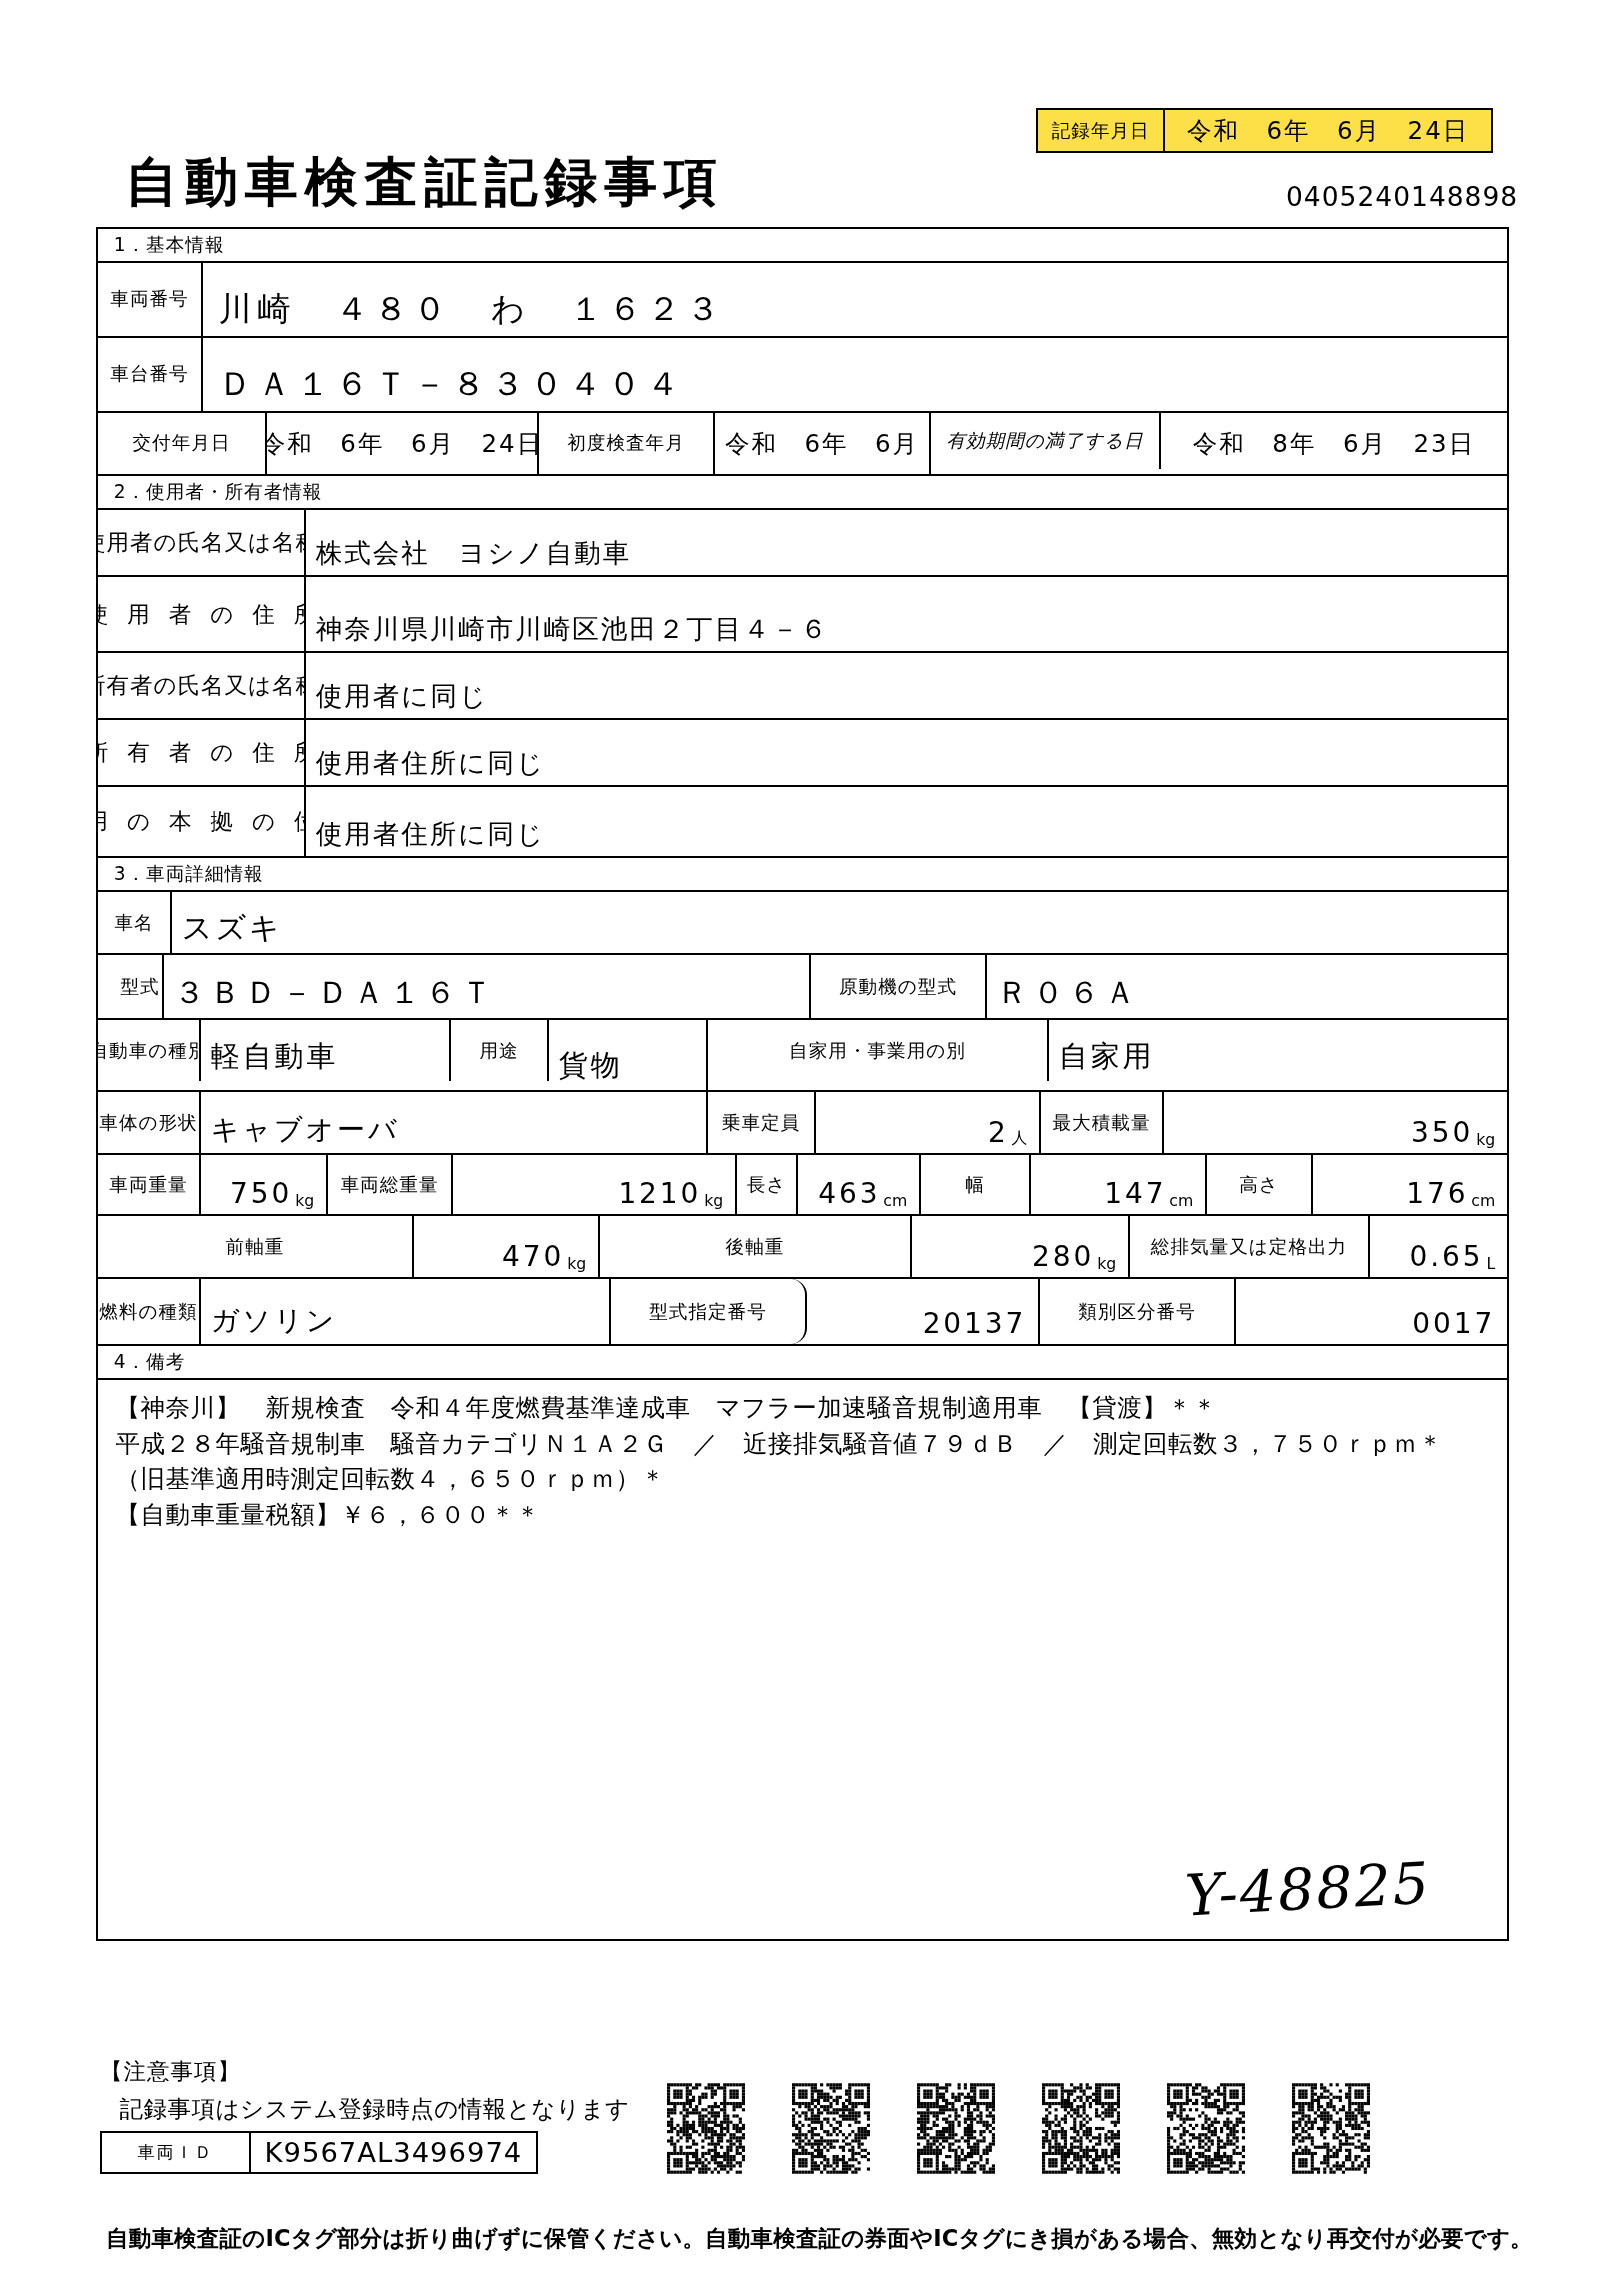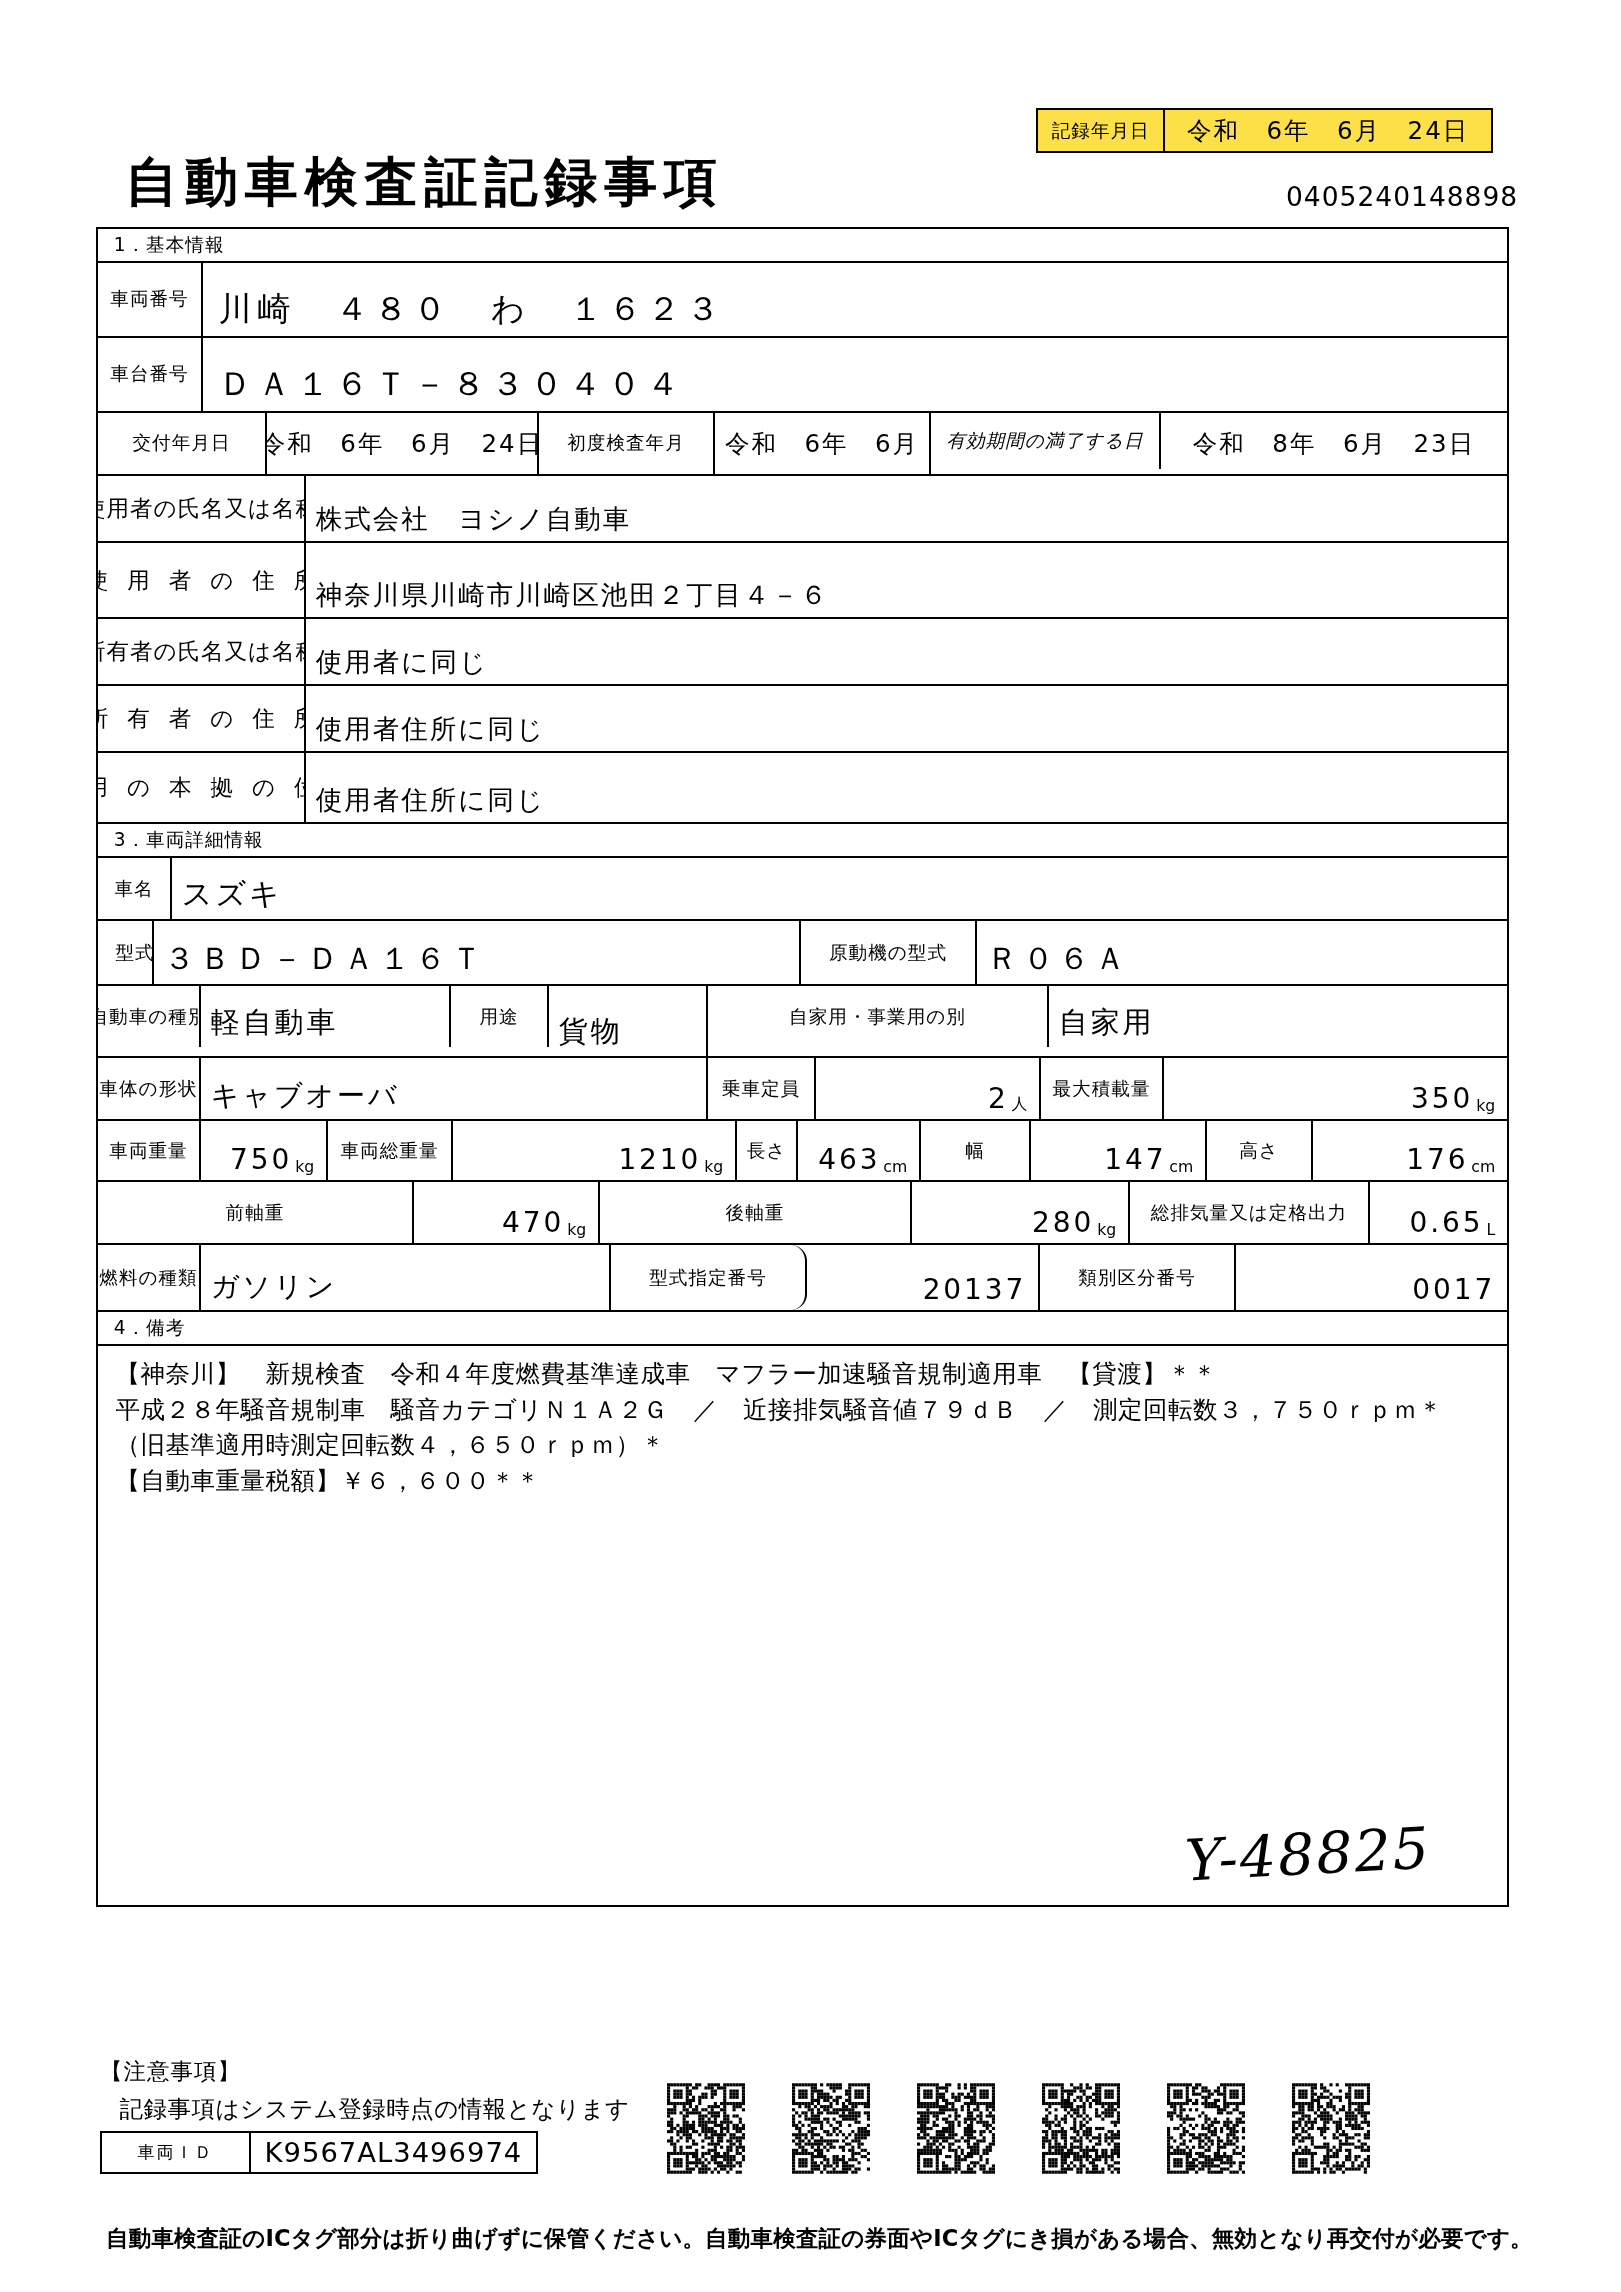--- a/index.html
+++ b/index.html
@@ -216,20 +216,21 @@
 
     <div class="row">
       <div class="cell lbl vsep" style="width:169px;height:61px;">交付年月日</div>
       <div class="cell lbl vsep" style="width:272px;height:61px;font-size:24.5px;letter-spacing:2px;">令和　6年　6月　24日</div>
       <div class="cell lbl vsep" style="width:176px;height:61px;">初度検査年月</div>
       <div class="cell lbl vsep" style="width:216px;height:61px;font-size:24.5px;letter-spacing:2px;">令和　6年　6月</div>
       <div class="cell lbl vsep" style="width:230px;height:56px;font-style:italic;">有効期間の満了する日</div>
       <div class="cell lbl" style="flex:1;height:61px;font-size:24.5px;letter-spacing:2px;">令和　8年　6月　23日</div>
     </div>
 
+    <div class="section-head">2．使用者・所有者情報</div>
 
     <div class="row">
       <div class="cell lbl vsep" style="width:208px;height:65px;font-size:22.5px;">使用者の氏名又は名称</div>
       <div class="cell val mid" style="flex:1;height:65px;">株式会社　ヨシノ自動車</div>
     </div>
 
     <div class="row">
       <div class="cell lbl vsep" style="width:208px;height:74px;font-size:22.5px;letter-spacing:5.9px;text-indent:5.9px;">使 用 者 の 住 所</div>
       <div class="cell val mid" style="flex:1;height:74px;">神奈川県川崎市川崎区池田２丁目４－６</div>
     </div>
@@ -250,21 +251,21 @@
     </div>
 
     <div class="section-head">3．車両詳細情報</div>
 
     <div class="row">
       <div class="cell lbl vsep" style="width:74px;height:61px;">車名</div>
       <div class="cell val" style="flex:1;height:61px;font-size:30px;">スズキ</div>
     </div>
 
     <div class="row">
-      <div class="cell lbl vsep" style="width:56px;height:63px;padding-left:20px;">型式</div>
+      <div class="cell lbl vsep" style="width:66px;height:63px;padding-left:20px;">型式</div>
       <div class="cell val vsep" style="width:647px;height:63px;font-size:31px;letter-spacing:4.9px;">３ＢＤ－ＤＡ１６Ｔ</div>
       <div class="cell lbl vsep" style="width:176px;height:63px;">原動機の型式</div>
       <div class="cell val" style="flex:1;height:63px;font-size:31px;letter-spacing:4.9px;">Ｒ０６Ａ</div>
     </div>
 
     <div class="row">
       <div class="cell lbl vsep" style="width:103px;height:61px;">自動車の種別</div>
       <div class="cell val vsep" style="width:250px;height:61px;font-size:29px;">軽自動車</div>
       <div class="cell lbl vsep" style="width:98px;height:61px;">用途</div>
       <div class="cell val vsep" style="width:159px;height:70px;font-size:29px;">貨物</div>

